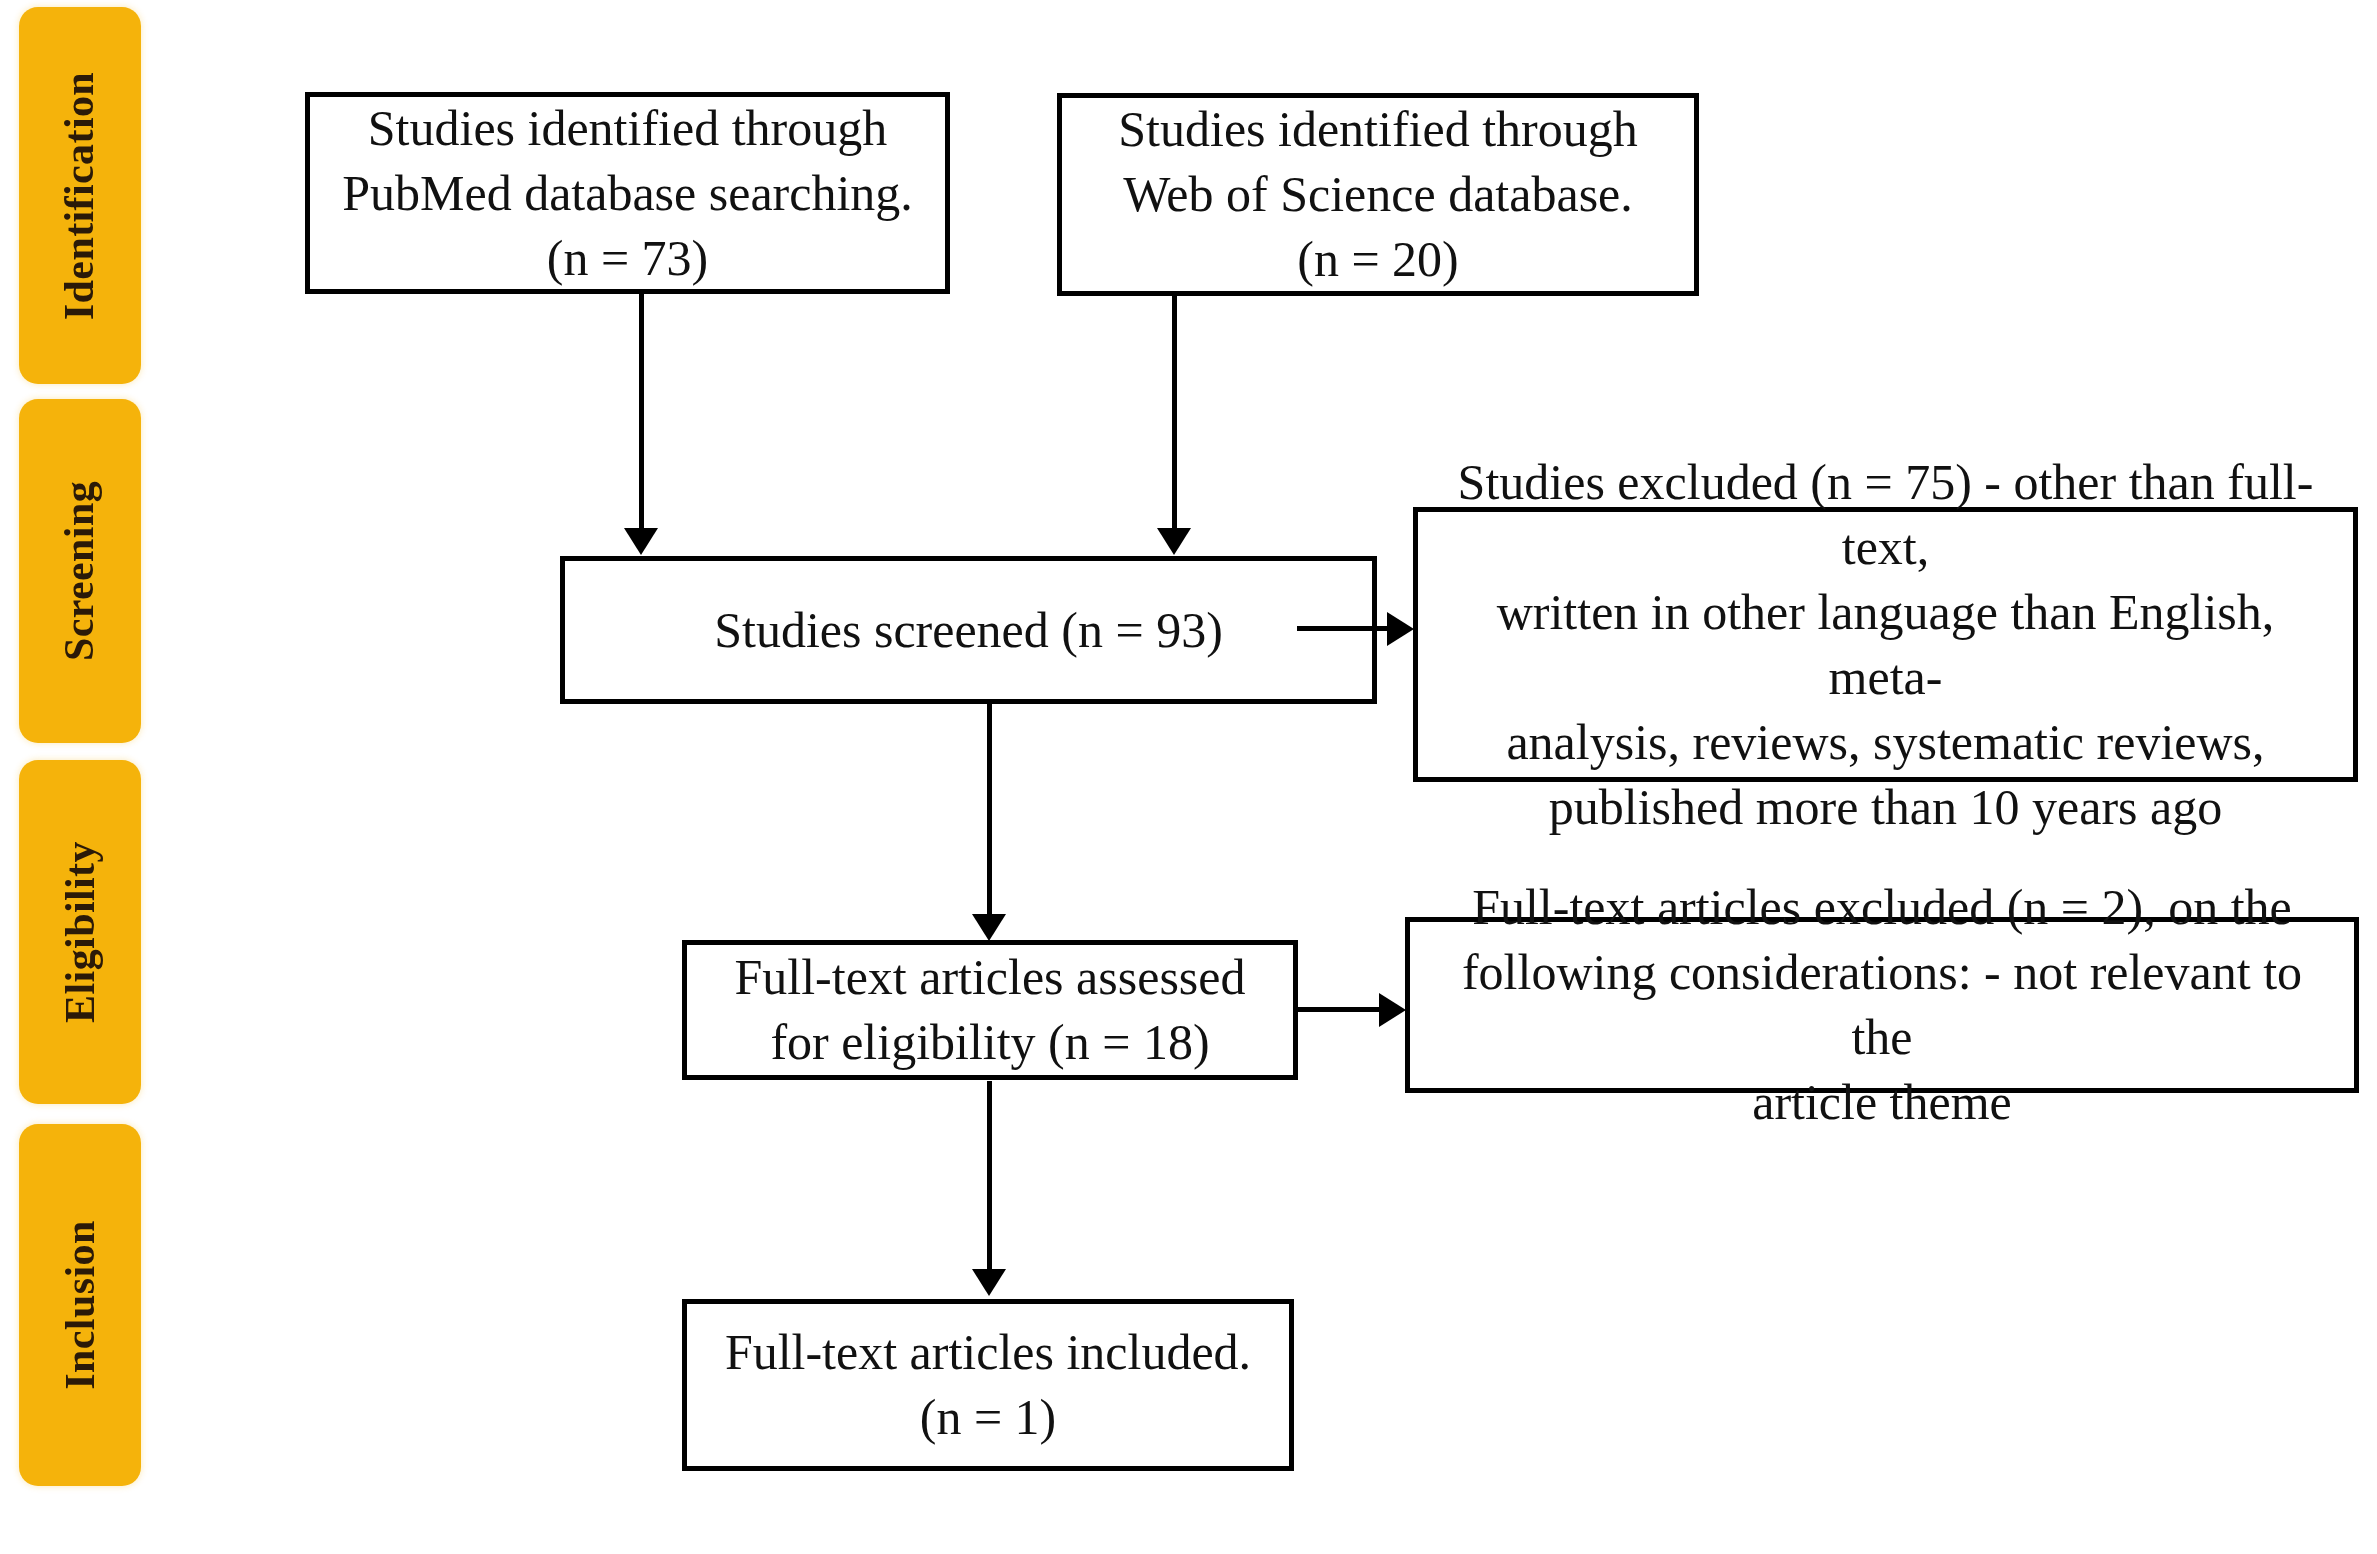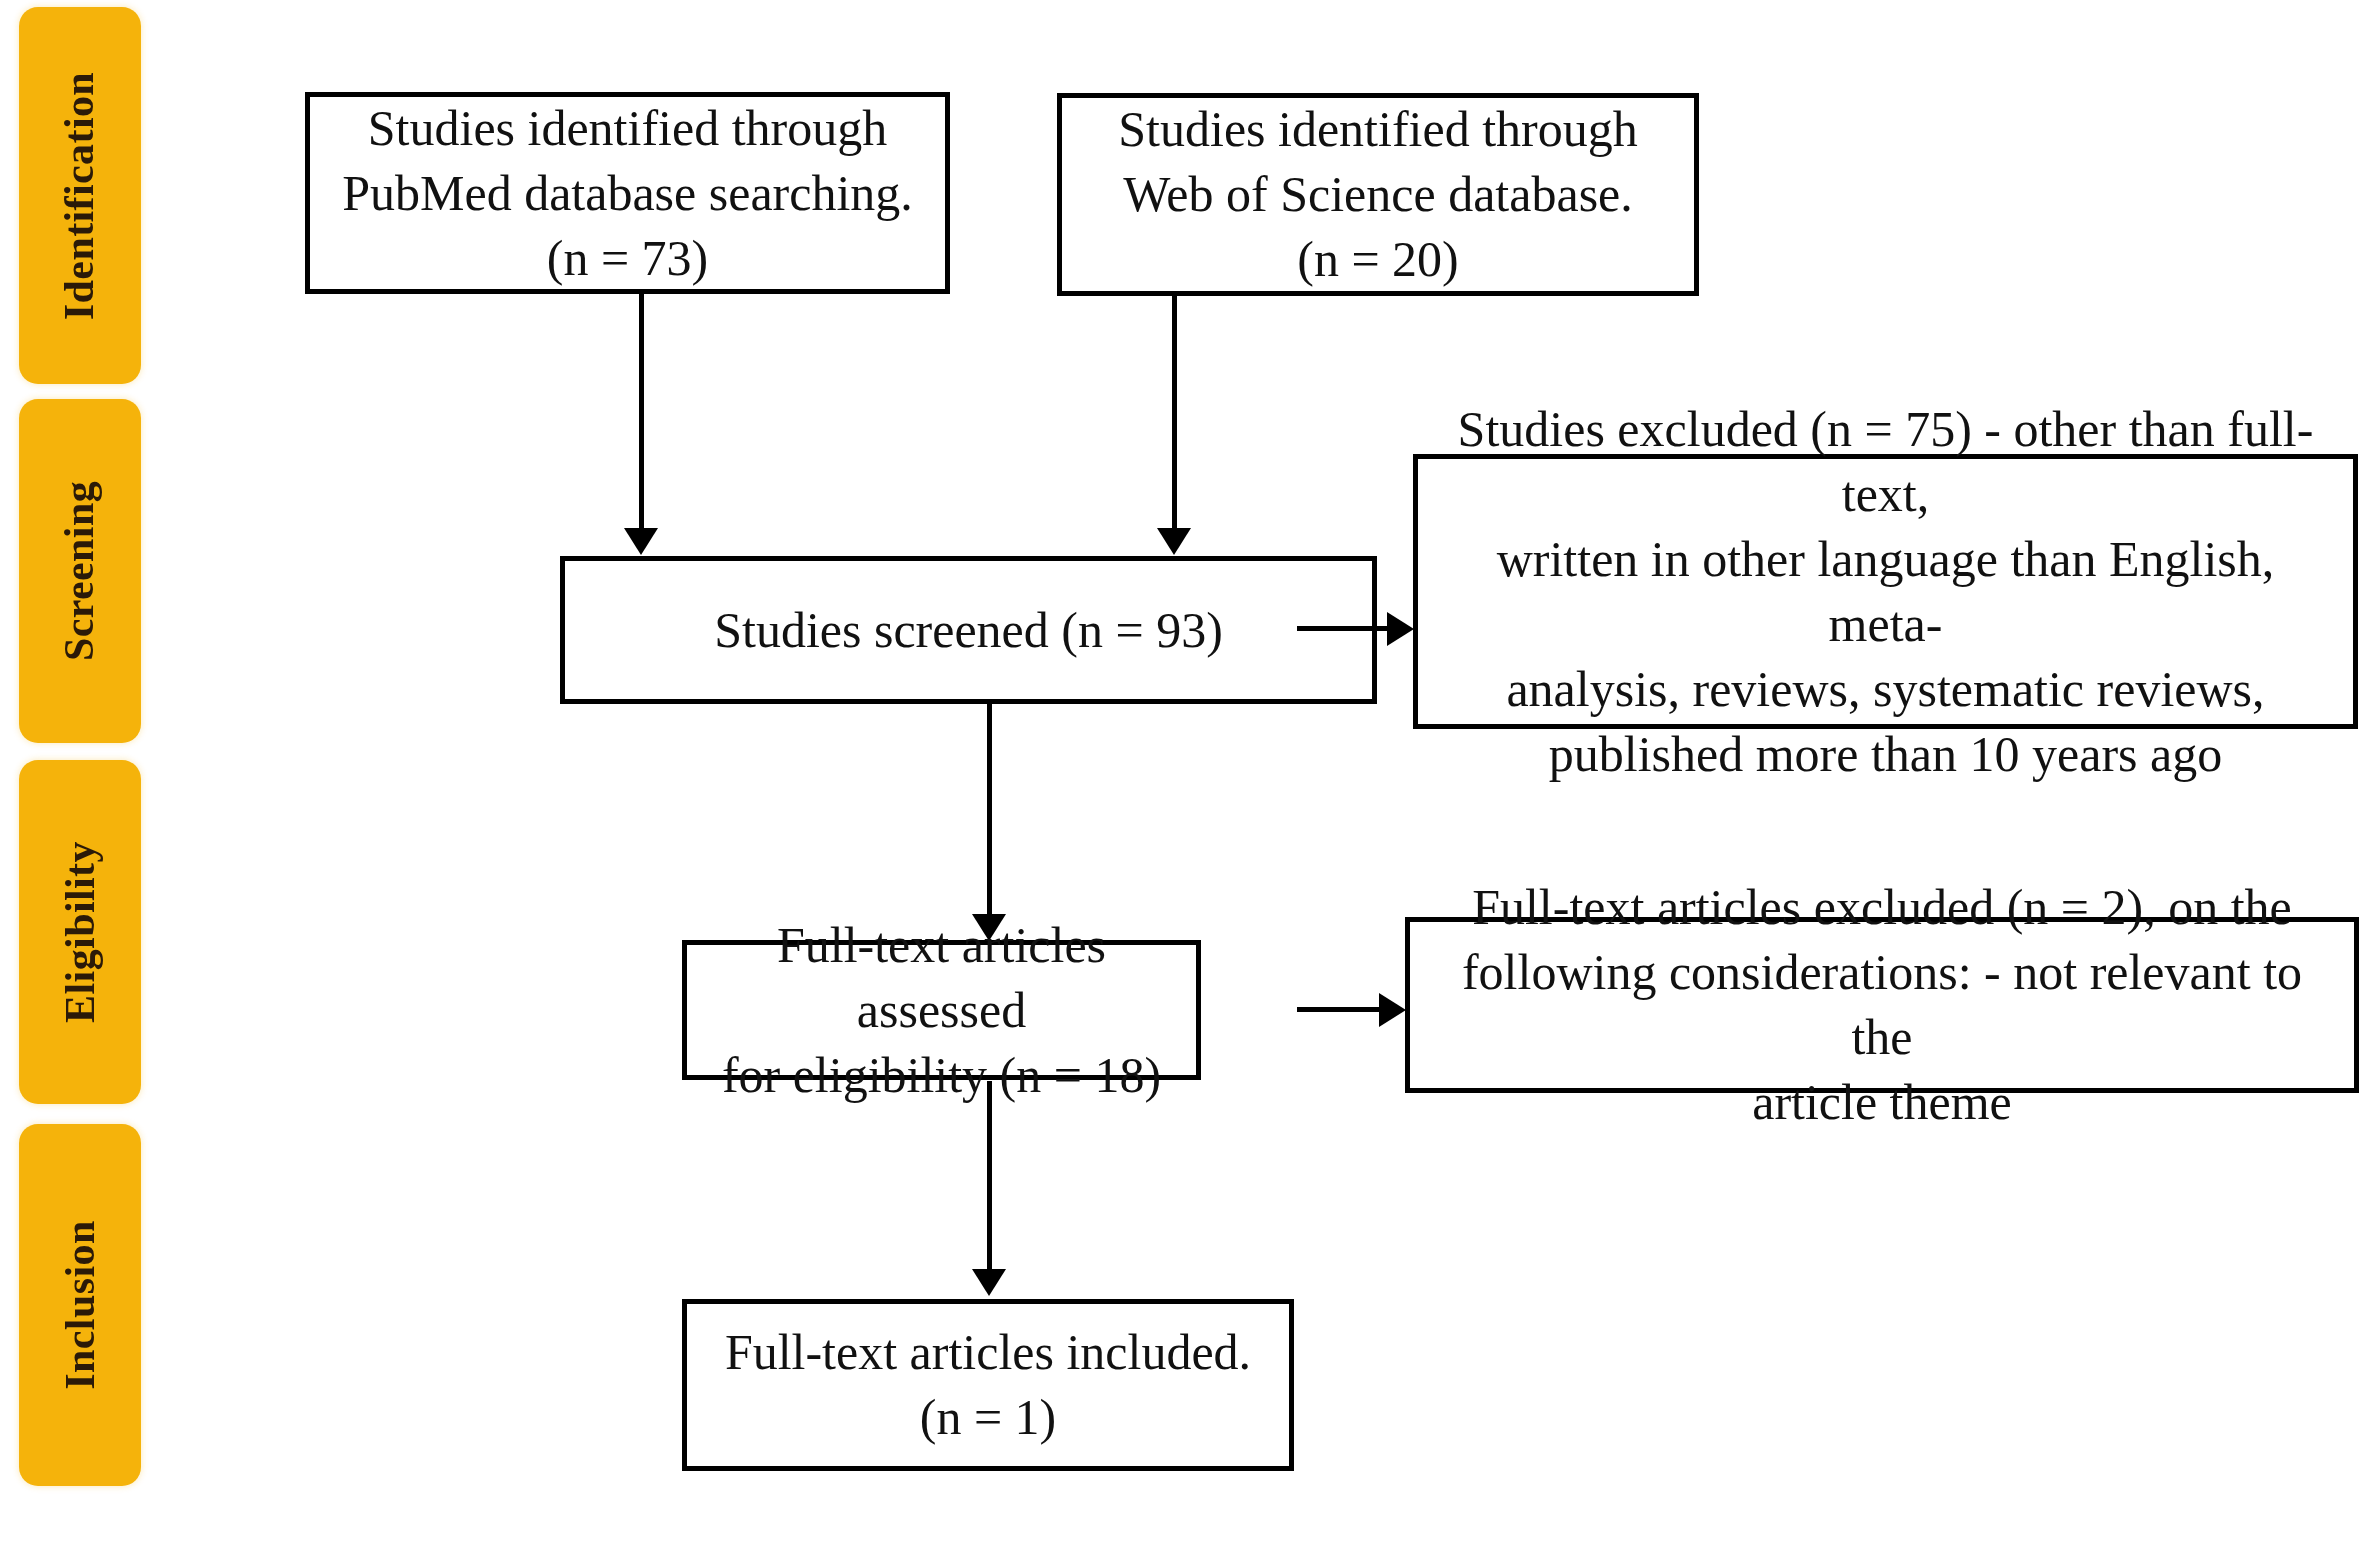--- a/index.html
+++ b/index.html
@@ -121,34 +121,34 @@
   <div class="v-line" style="left:639px; top:293px; height:237px;"></div>
   <div class="arrow-down" style="left:624px; top:528px;"></div>
 
   <div class="v-line" style="left:1172px; top:296px; height:235px;"></div>
   <div class="arrow-down" style="left:1157px; top:528px;"></div>
 
   <div class="flow-box" style="left:560px; top:556px; width:817px; height:148px;">
     <span class="box-text">Studies screened (n = 93)</span>
   </div>
 
-  <div class="flow-box" style="left:1413px; top:454px; width:945px; height:275px;">
+  <div class="flow-box" style="left:1413px; top:507px; width:945px; height:275px;">
     <span class="box-text">Studies excluded (n = 75) - other than full-text,
 written in other language than English, meta-
 analysis, reviews, systematic reviews,
 published more than 10 years ago</span>
   </div>
 
   <div class="h-line" style="left:1297px; top:626px; width:95px;"></div>
   <div class="arrow-right" style="left:1387px; top:612px;"></div>
 
   <div class="v-line" style="left:987px; top:704px; height:213px;"></div>
   <div class="arrow-down" style="left:972px; top:914px;"></div>
 
-  <div class="flow-box" style="left:682px; top:940px; width:519px; height:140px;">
+  <div class="flow-box" style="left:682px; top:940px; width:616px; height:140px;">
     <span class="box-text">Full-text articles assessed
 for eligibility (n = 18)</span>
   </div>
 
   <div class="flow-box" style="left:1405px; top:917px; width:954px; height:176px;">
     <span class="box-text">Full-text articles excluded (n = 2), on the
 following considerations: - not relevant to the
 article theme</span>
   </div>
 

